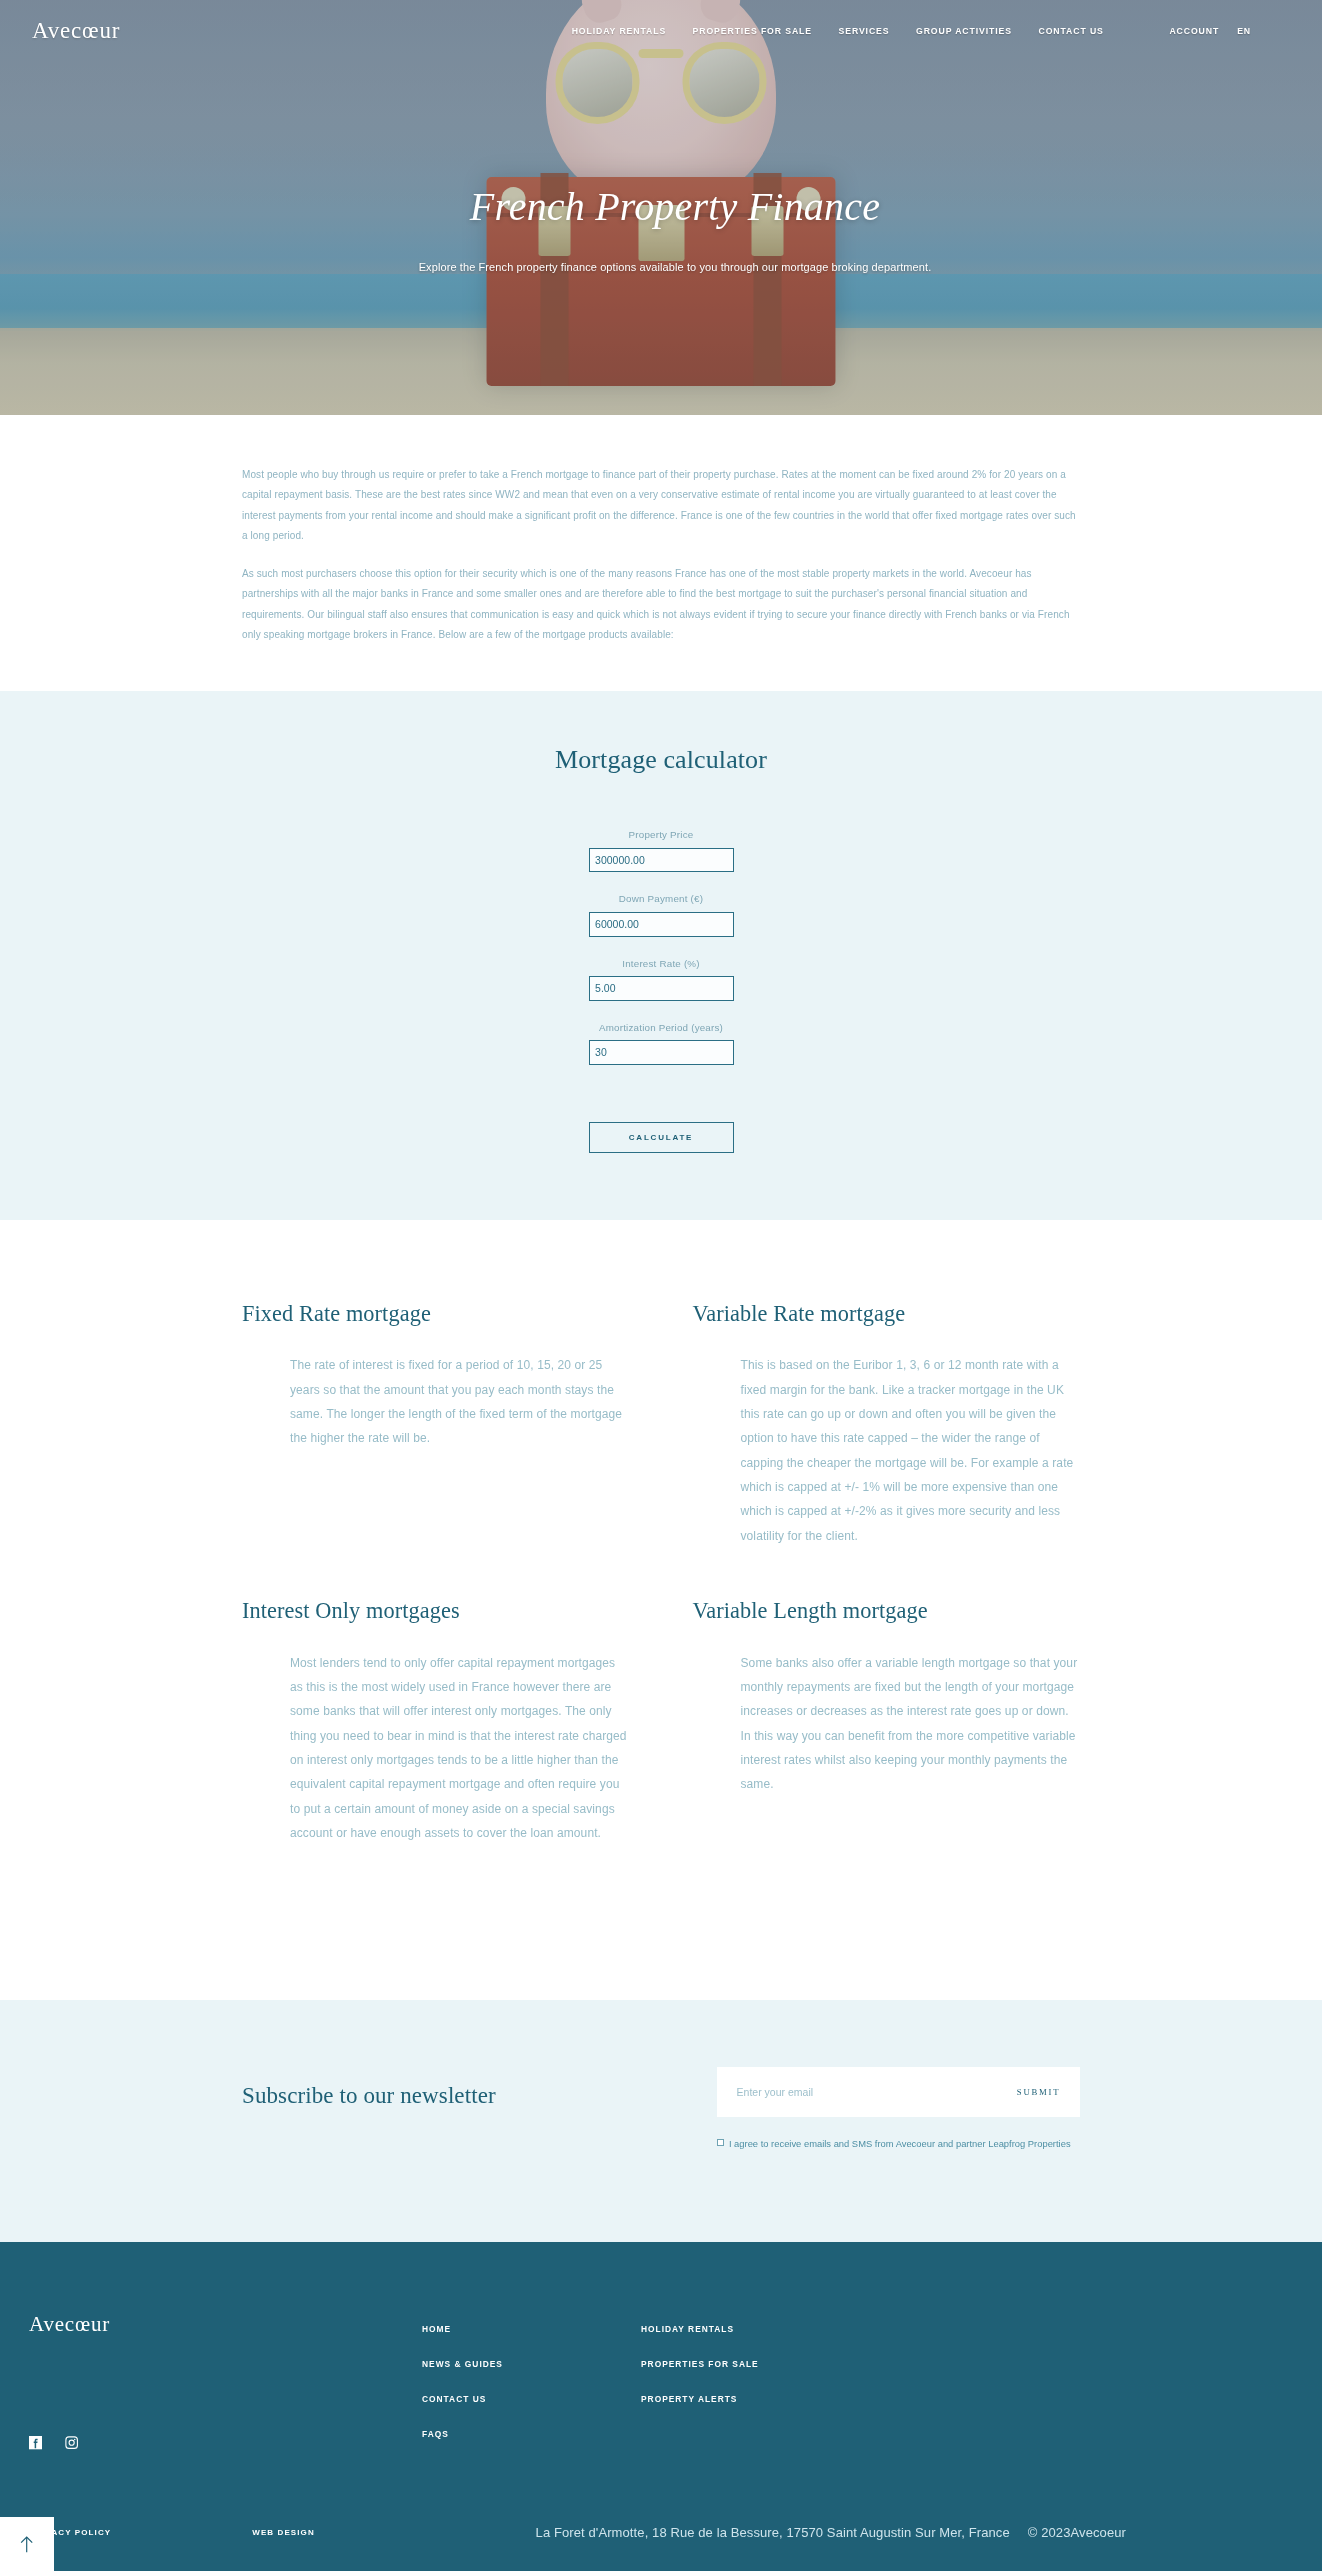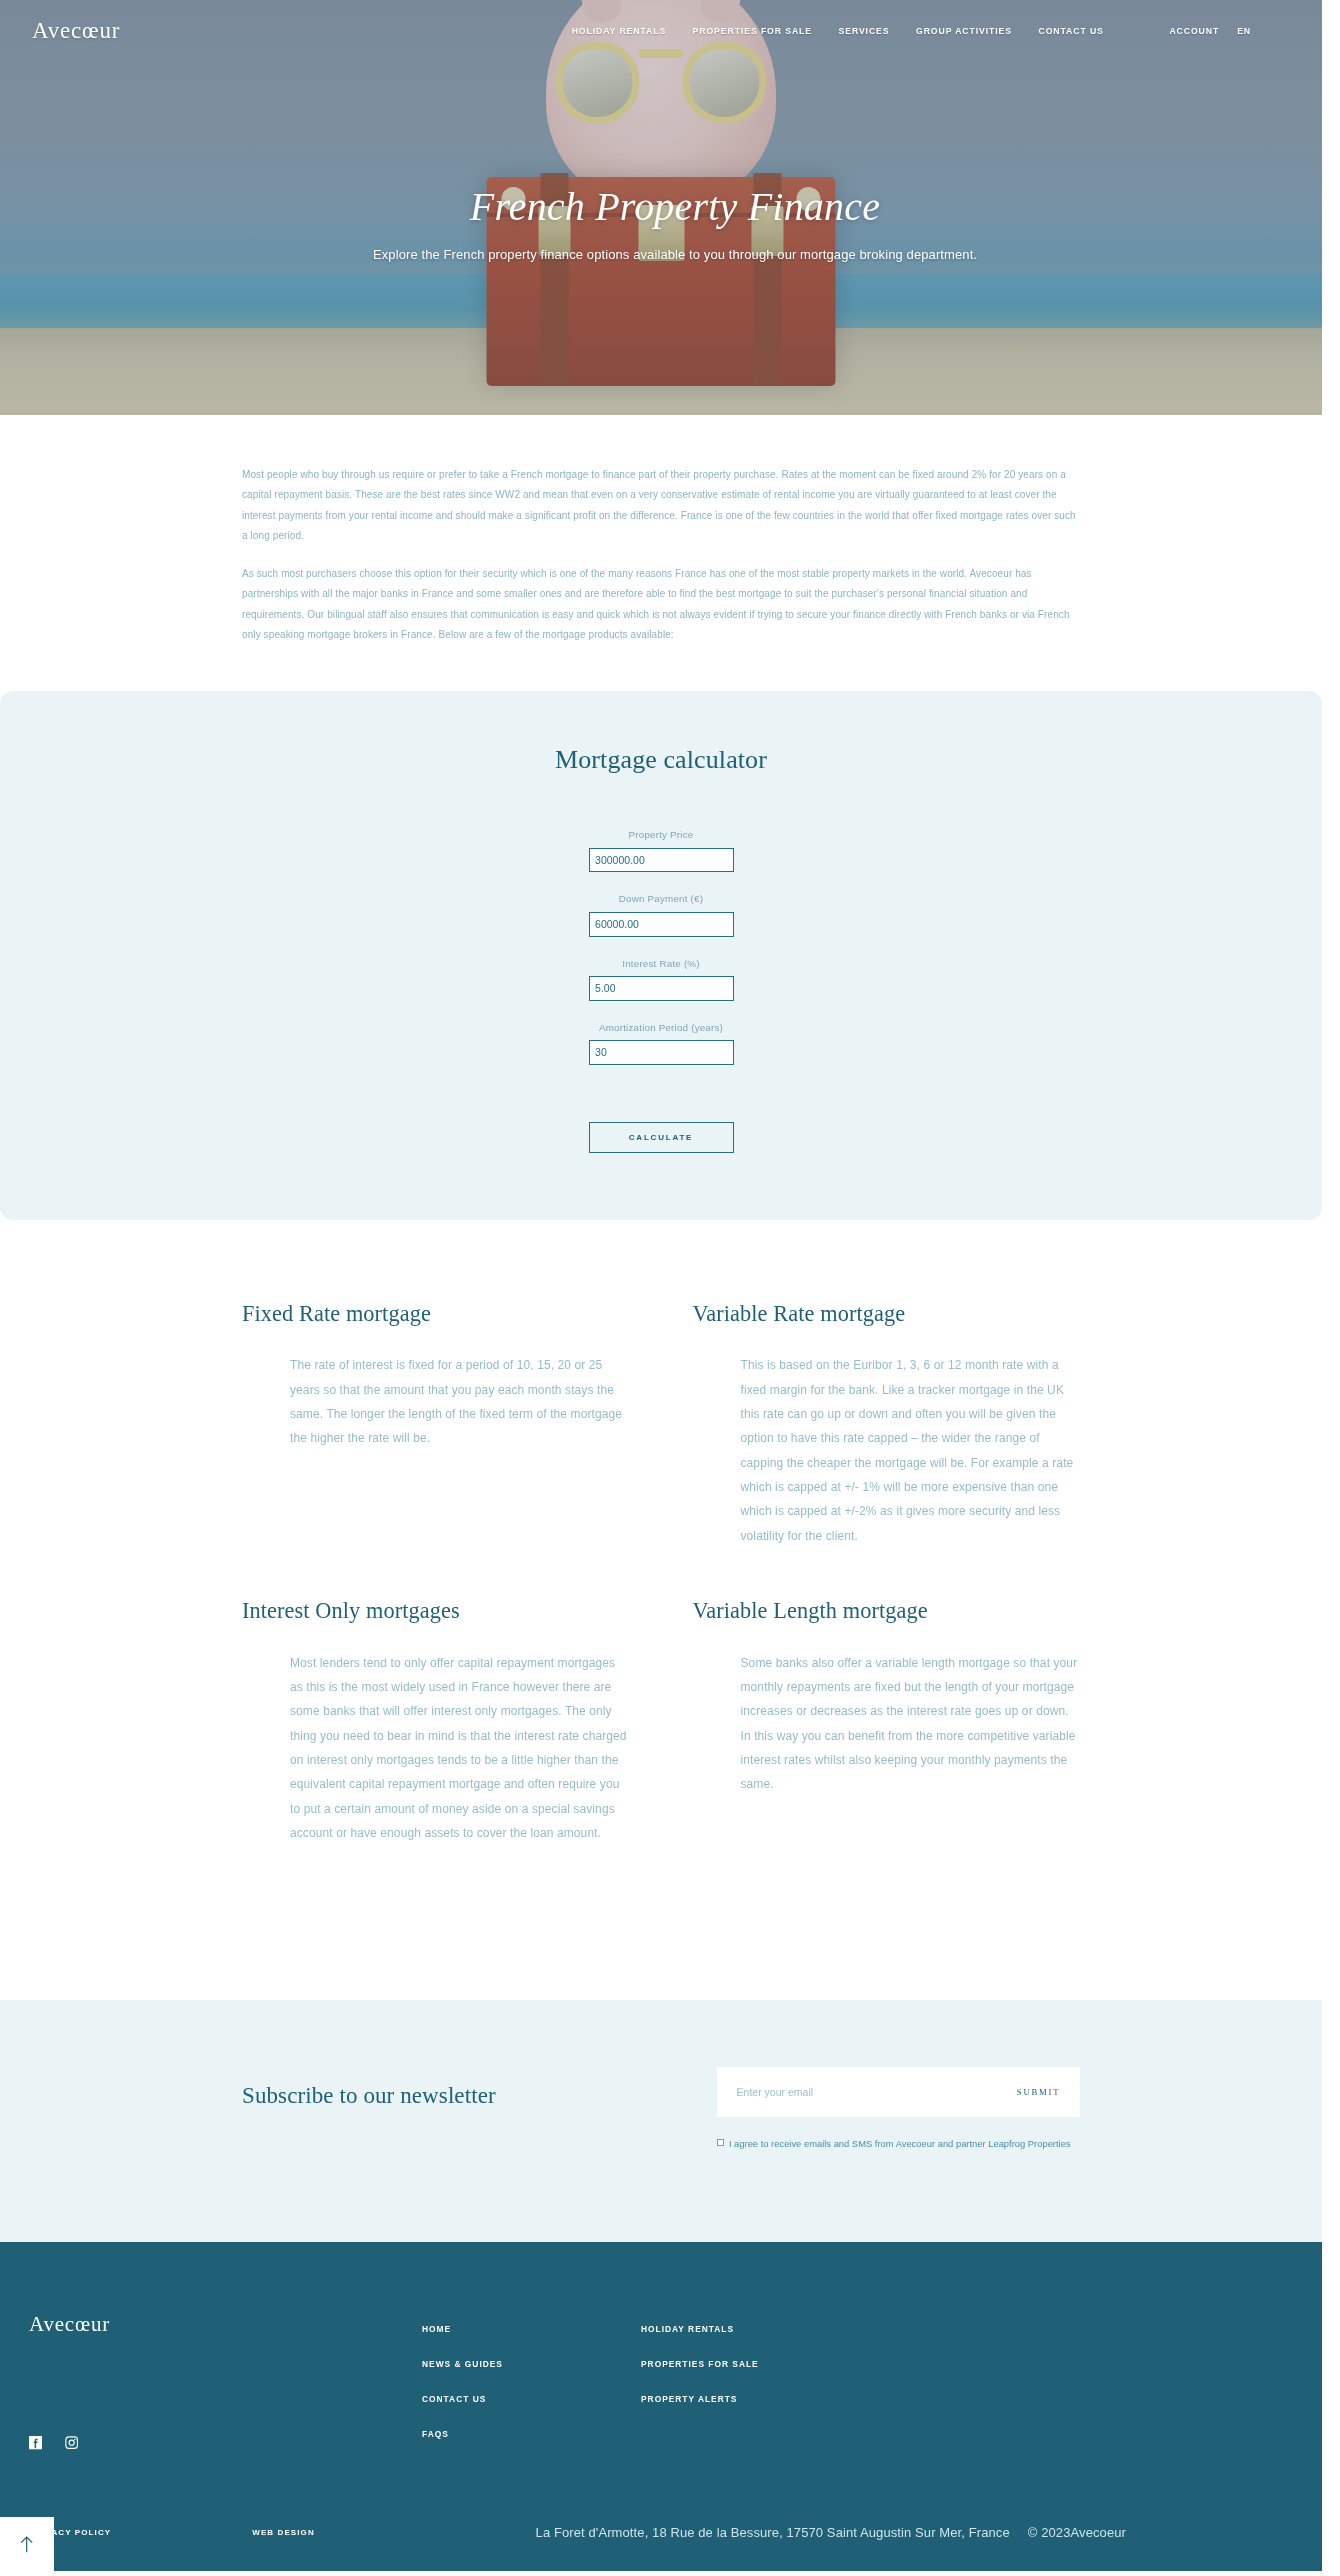--- a/index.html
+++ b/index.html
@@ -162,41 +162,41 @@
   .hero-title {
     font-family:"Liberation Serif", serif;
     font-style:italic;
     font-weight:400;
     font-size:40px;
     color:#ffffff;
     letter-spacing:0.2px;
     text-shadow:0 1.4px 5.6px rgba(0,0,0,0.25);
   }
   .hero-sub {
-    margin-top:17px;
-    font-size:13px;
+    margin-top:31px;
+    font-size:11px;
     color:#ffffff;
     letter-spacing:0.1px;
     text-shadow:0 0.7px 2.8px rgba(0,0,0,0.3);
   }
 
   
   .intro { background:#fff; padding:50px 0 46px; }
   .wrap { width:838px; margin:0 auto; }
   .intro p {
     font-size:10px;
     line-height:2.03;
     color:#8fb4c2;
     letter-spacing:0.1px;
     margin-bottom:18px;
   }
   .intro p:last-child { margin-bottom:0; }
 
   
-  .calc { background:#eaf4f7; padding:54px 0 67px; text-align:center;border-radius:13px; }
+  .calc { background:#eaf4f7; padding:54px 0 67px; text-align:center; }
   .calc h2 {
     font-family:"Liberation Serif", serif;
     font-weight:400;
     font-size:26px;
     color:#1f6076;
     letter-spacing:0.1px;
   }
   .calc-form { margin-top:54px; display:inline-block; }
   .field-label {
     font-size:9.8px;

